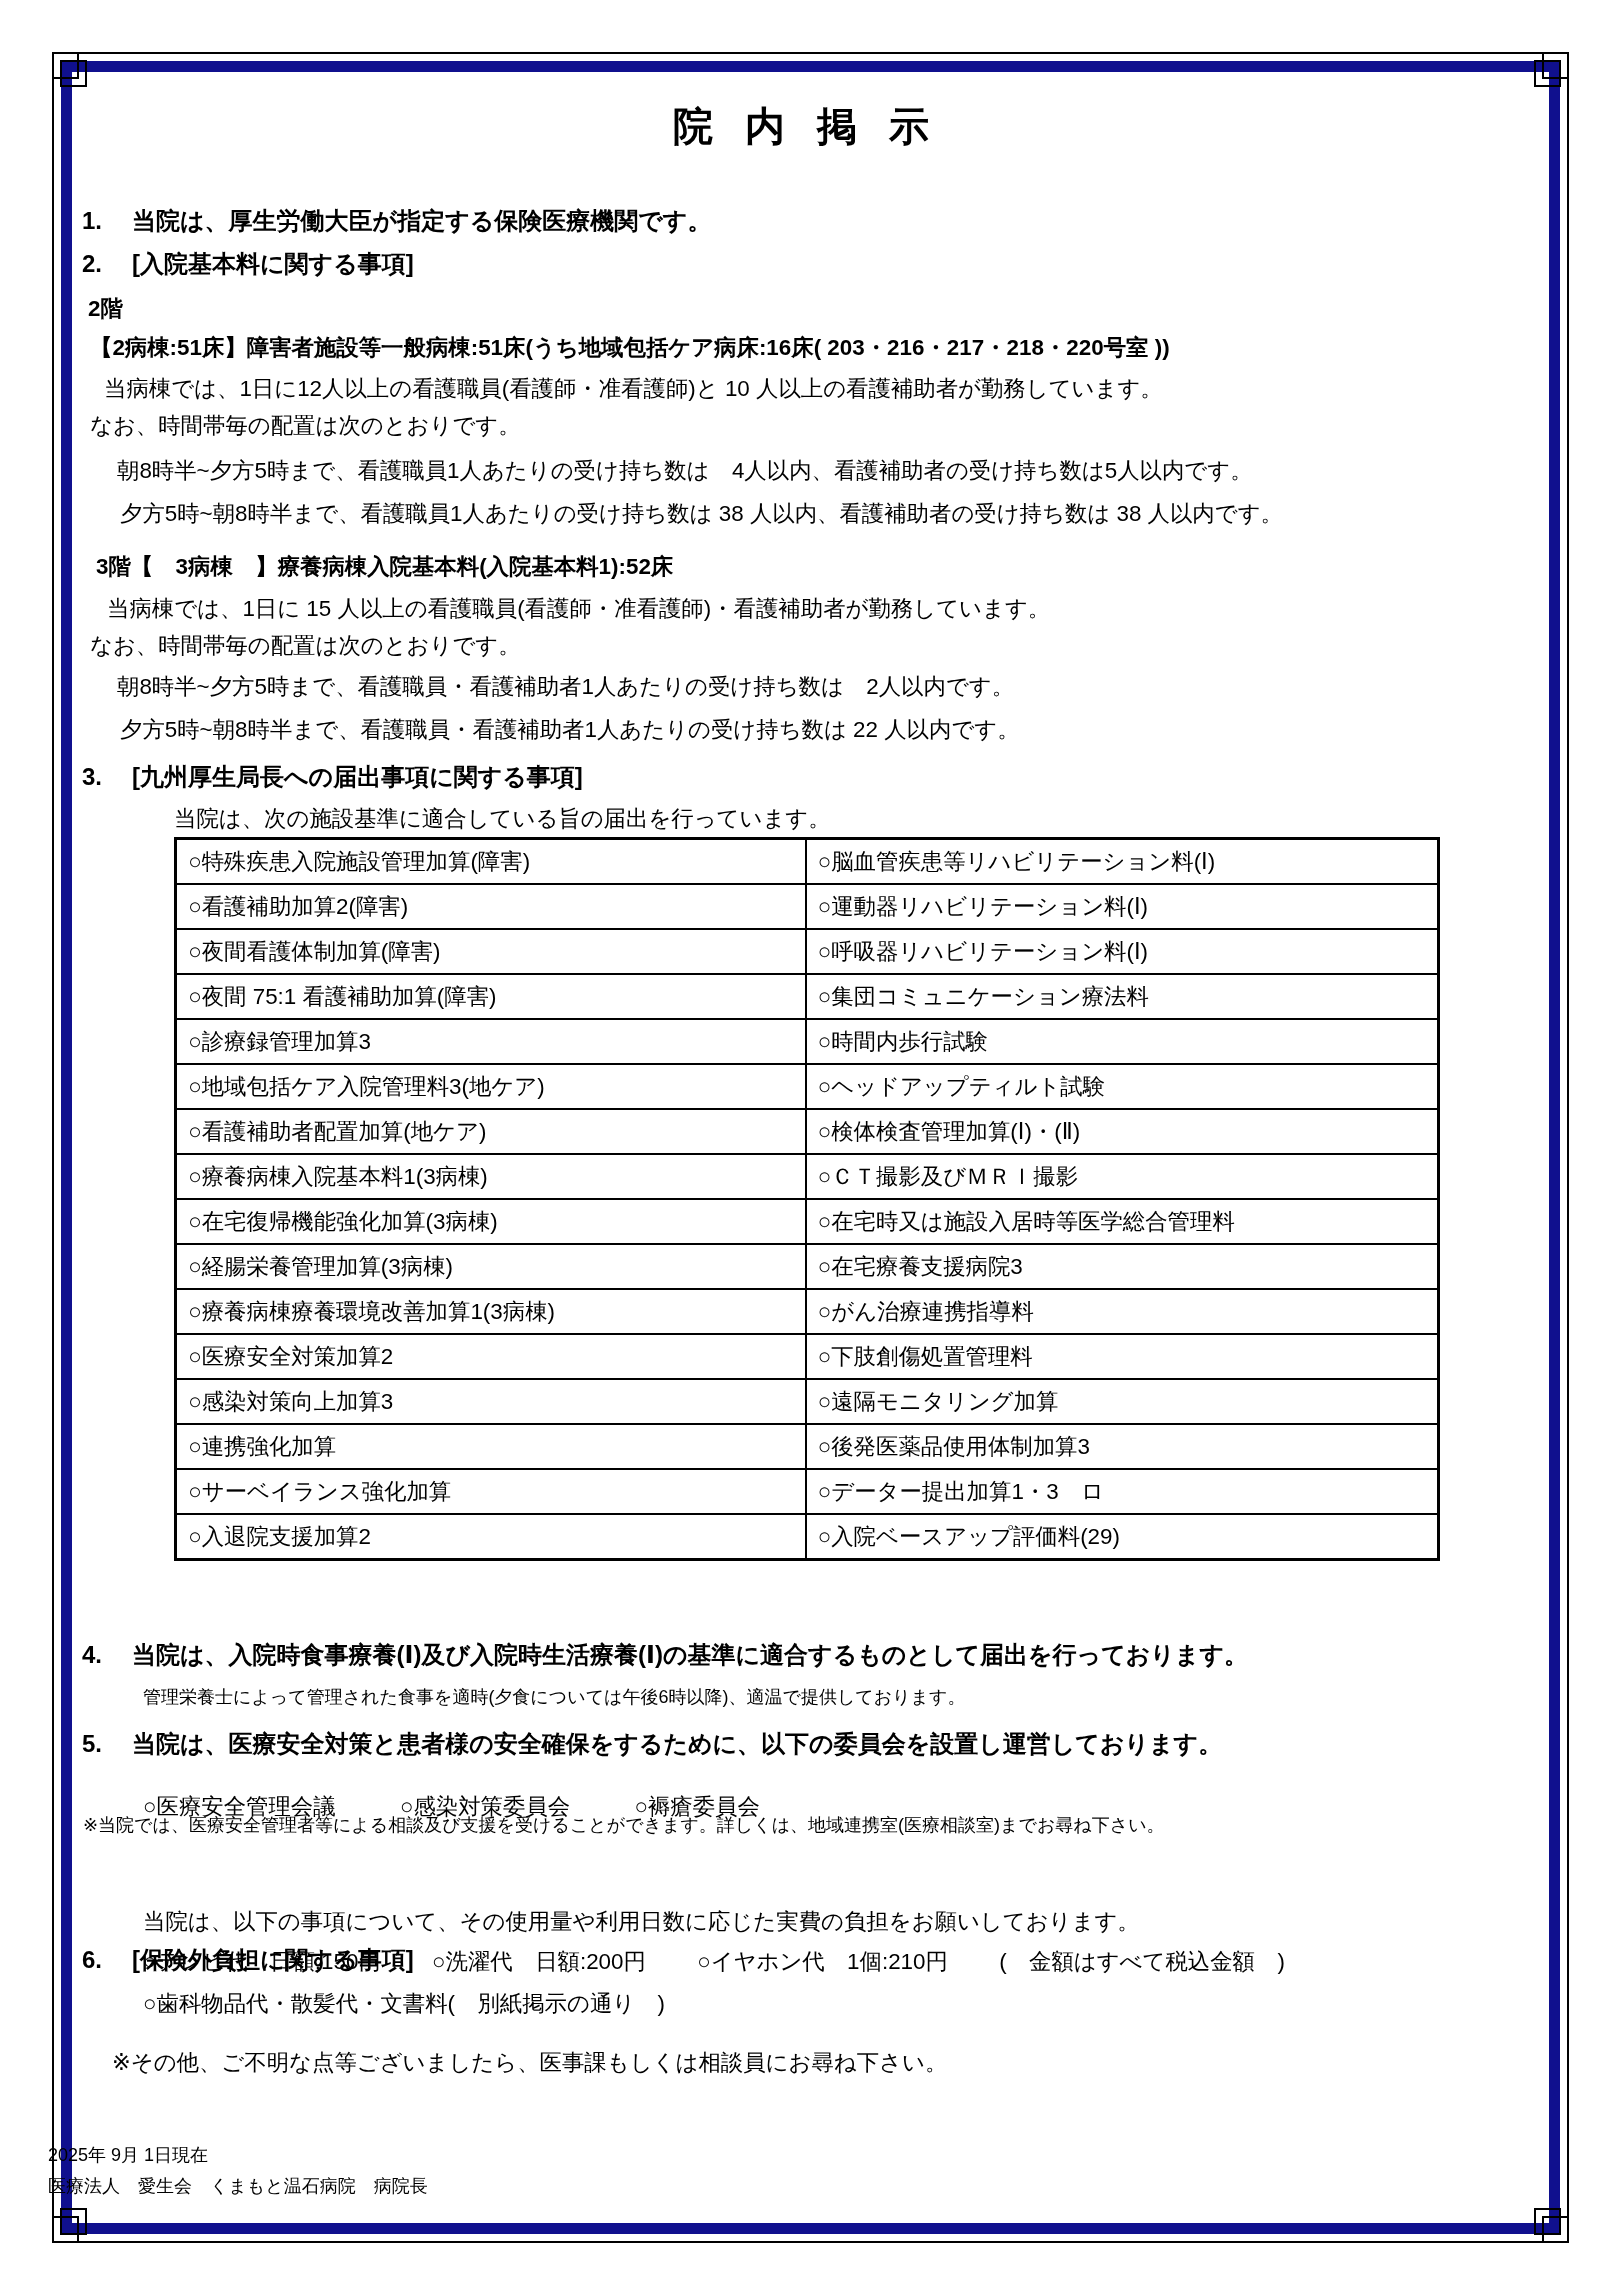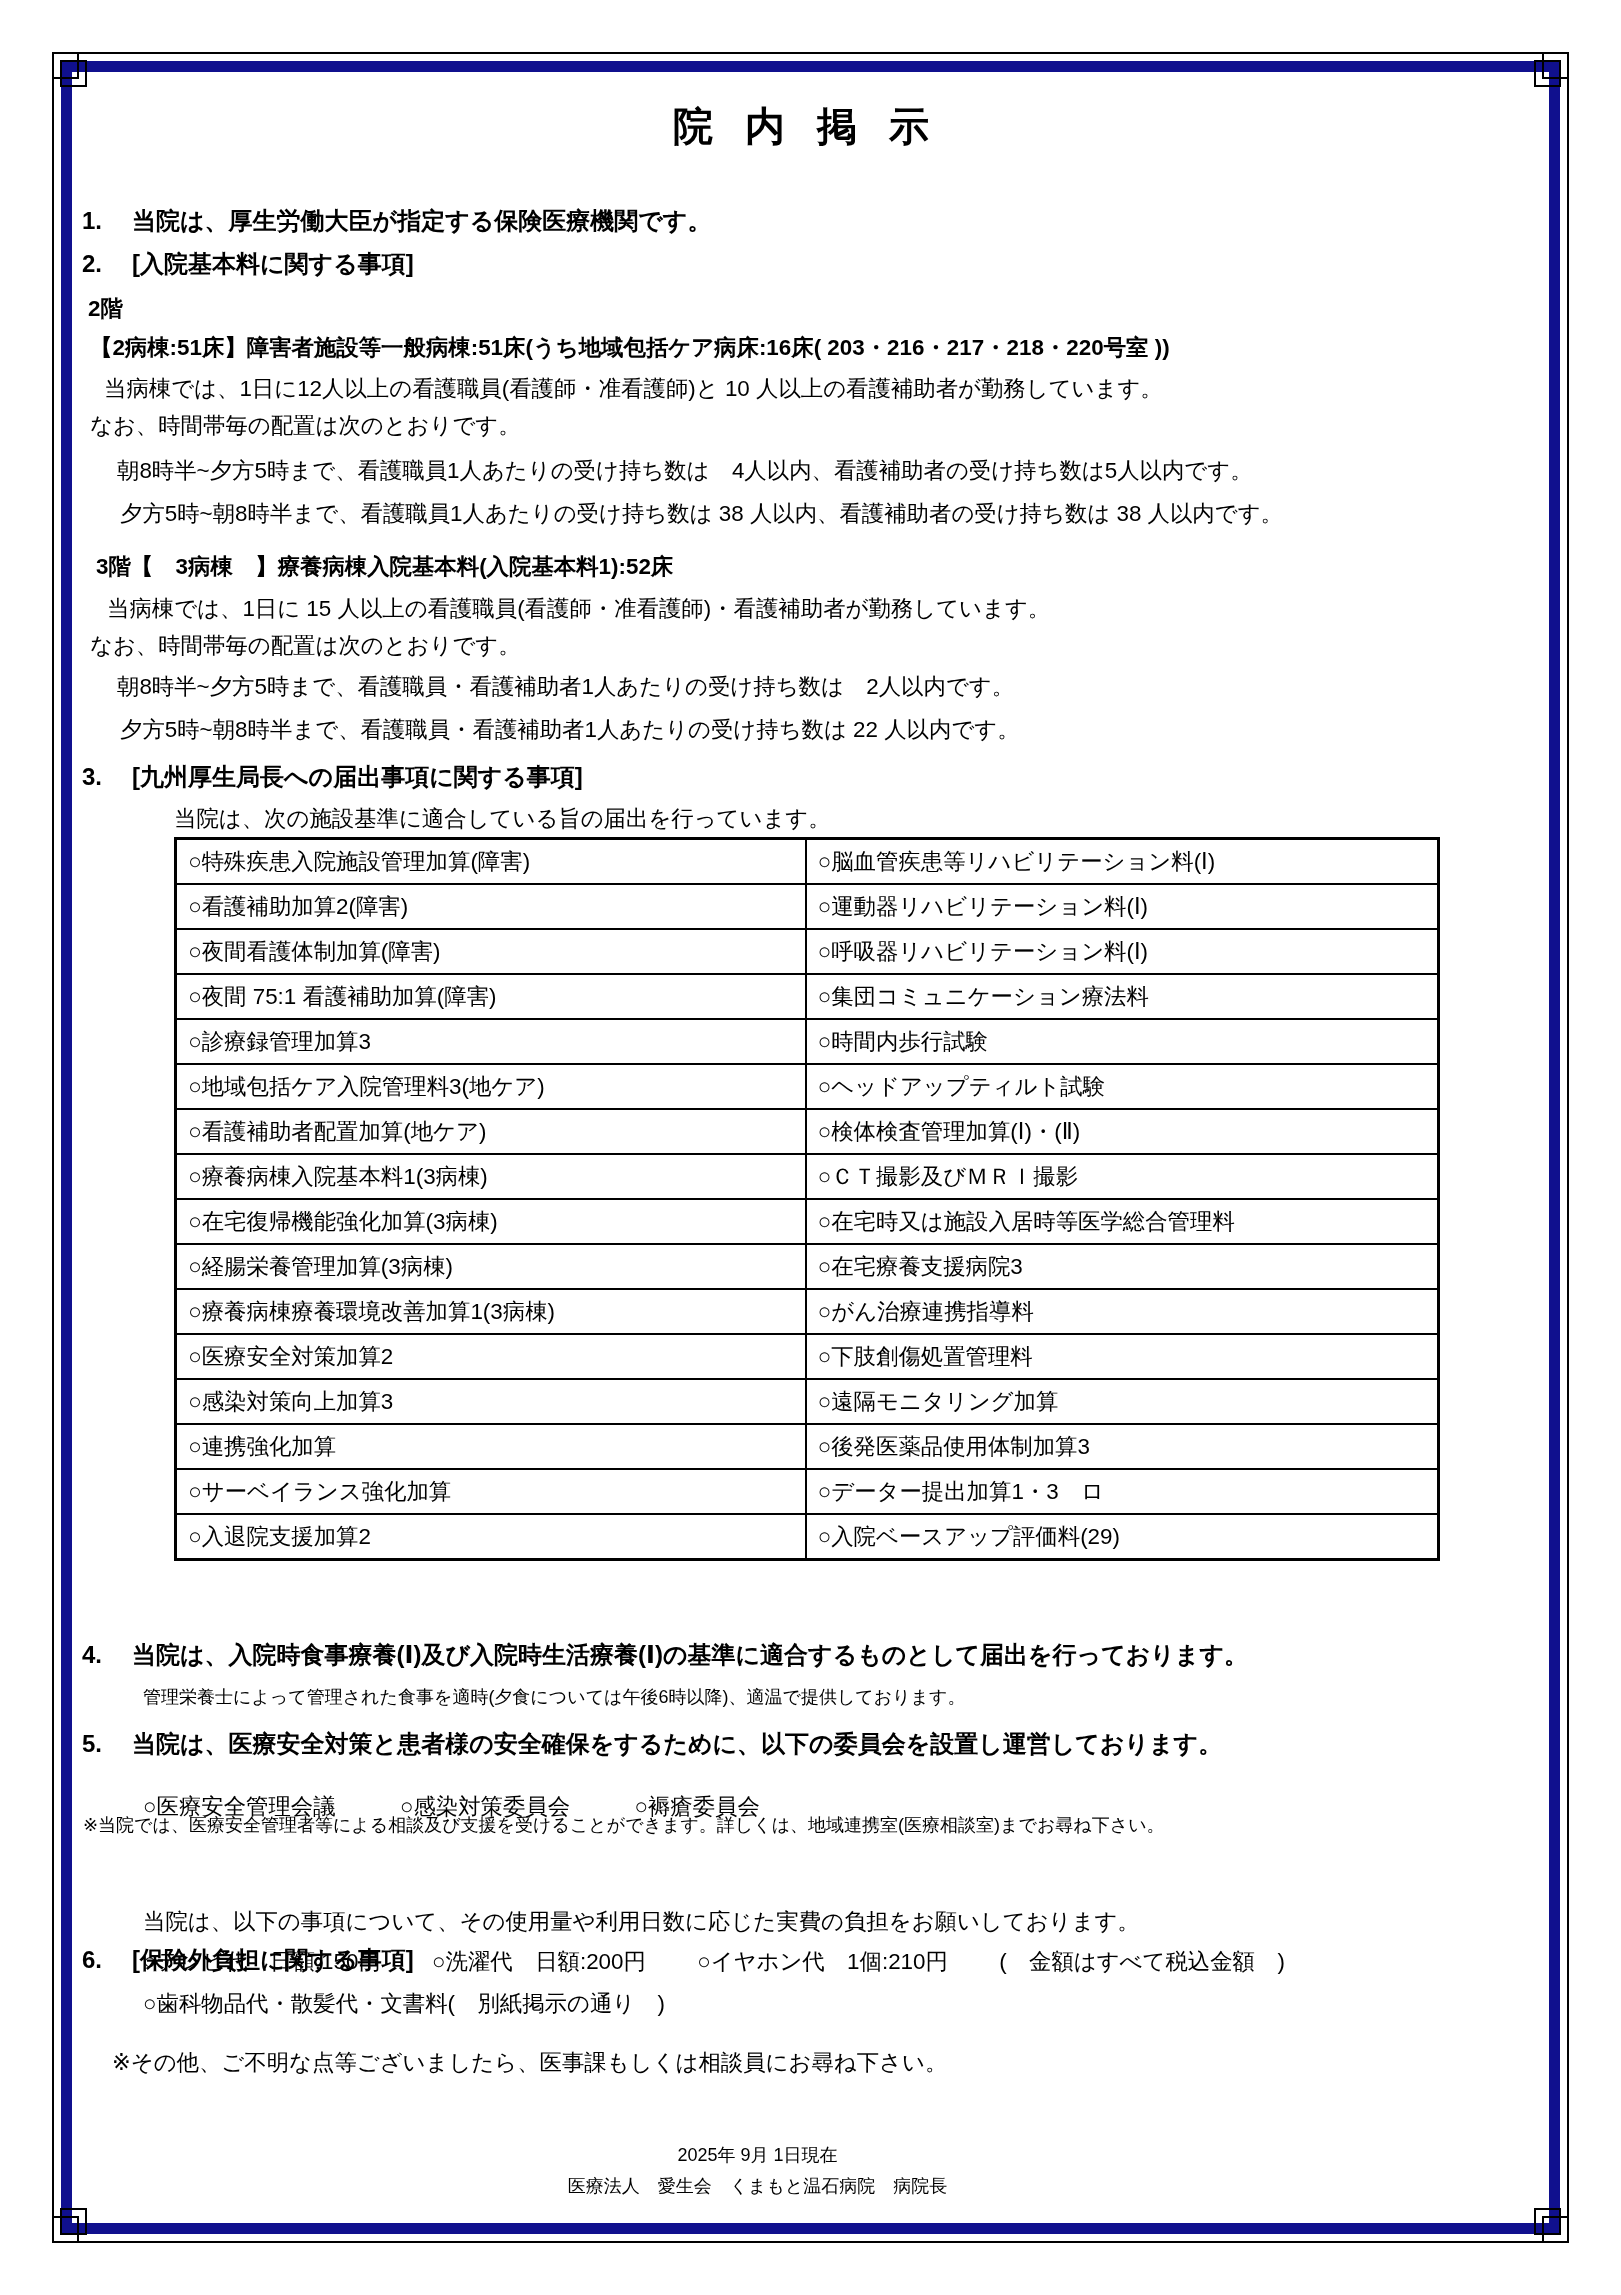--- a/index.html
+++ b/index.html
@@ -28,21 +28,21 @@
   
   table.notif{border-collapse:collapse;border:3.2px solid #000;table-layout:fixed;}
   table.notif td{
     border:2.4px solid #000;height:43px;padding:0 4.8px 0 11.2px;
     font-size:22.4px;vertical-align:middle;overflow:hidden;white-space:nowrap;
   }
   
   .committee-item{margin-right:58px;}
   .fee-item{margin-right:45px;}
   
-  .footer-line{left:0;width:1515px;text-align:center;}
+  .footer-line{left:0;width:1515px;text-align:left;padding-left:48px;}
 </style>
 </head>
 <body>
 
 <div class="frame-outer-line"></div>
 <div class="frame-blue"></div>
 <div class="csq tl1"></div>
 <div class="csq tl2"></div>
 <div class="csq tr1"></div>
 <div class="csq tr2"></div>

